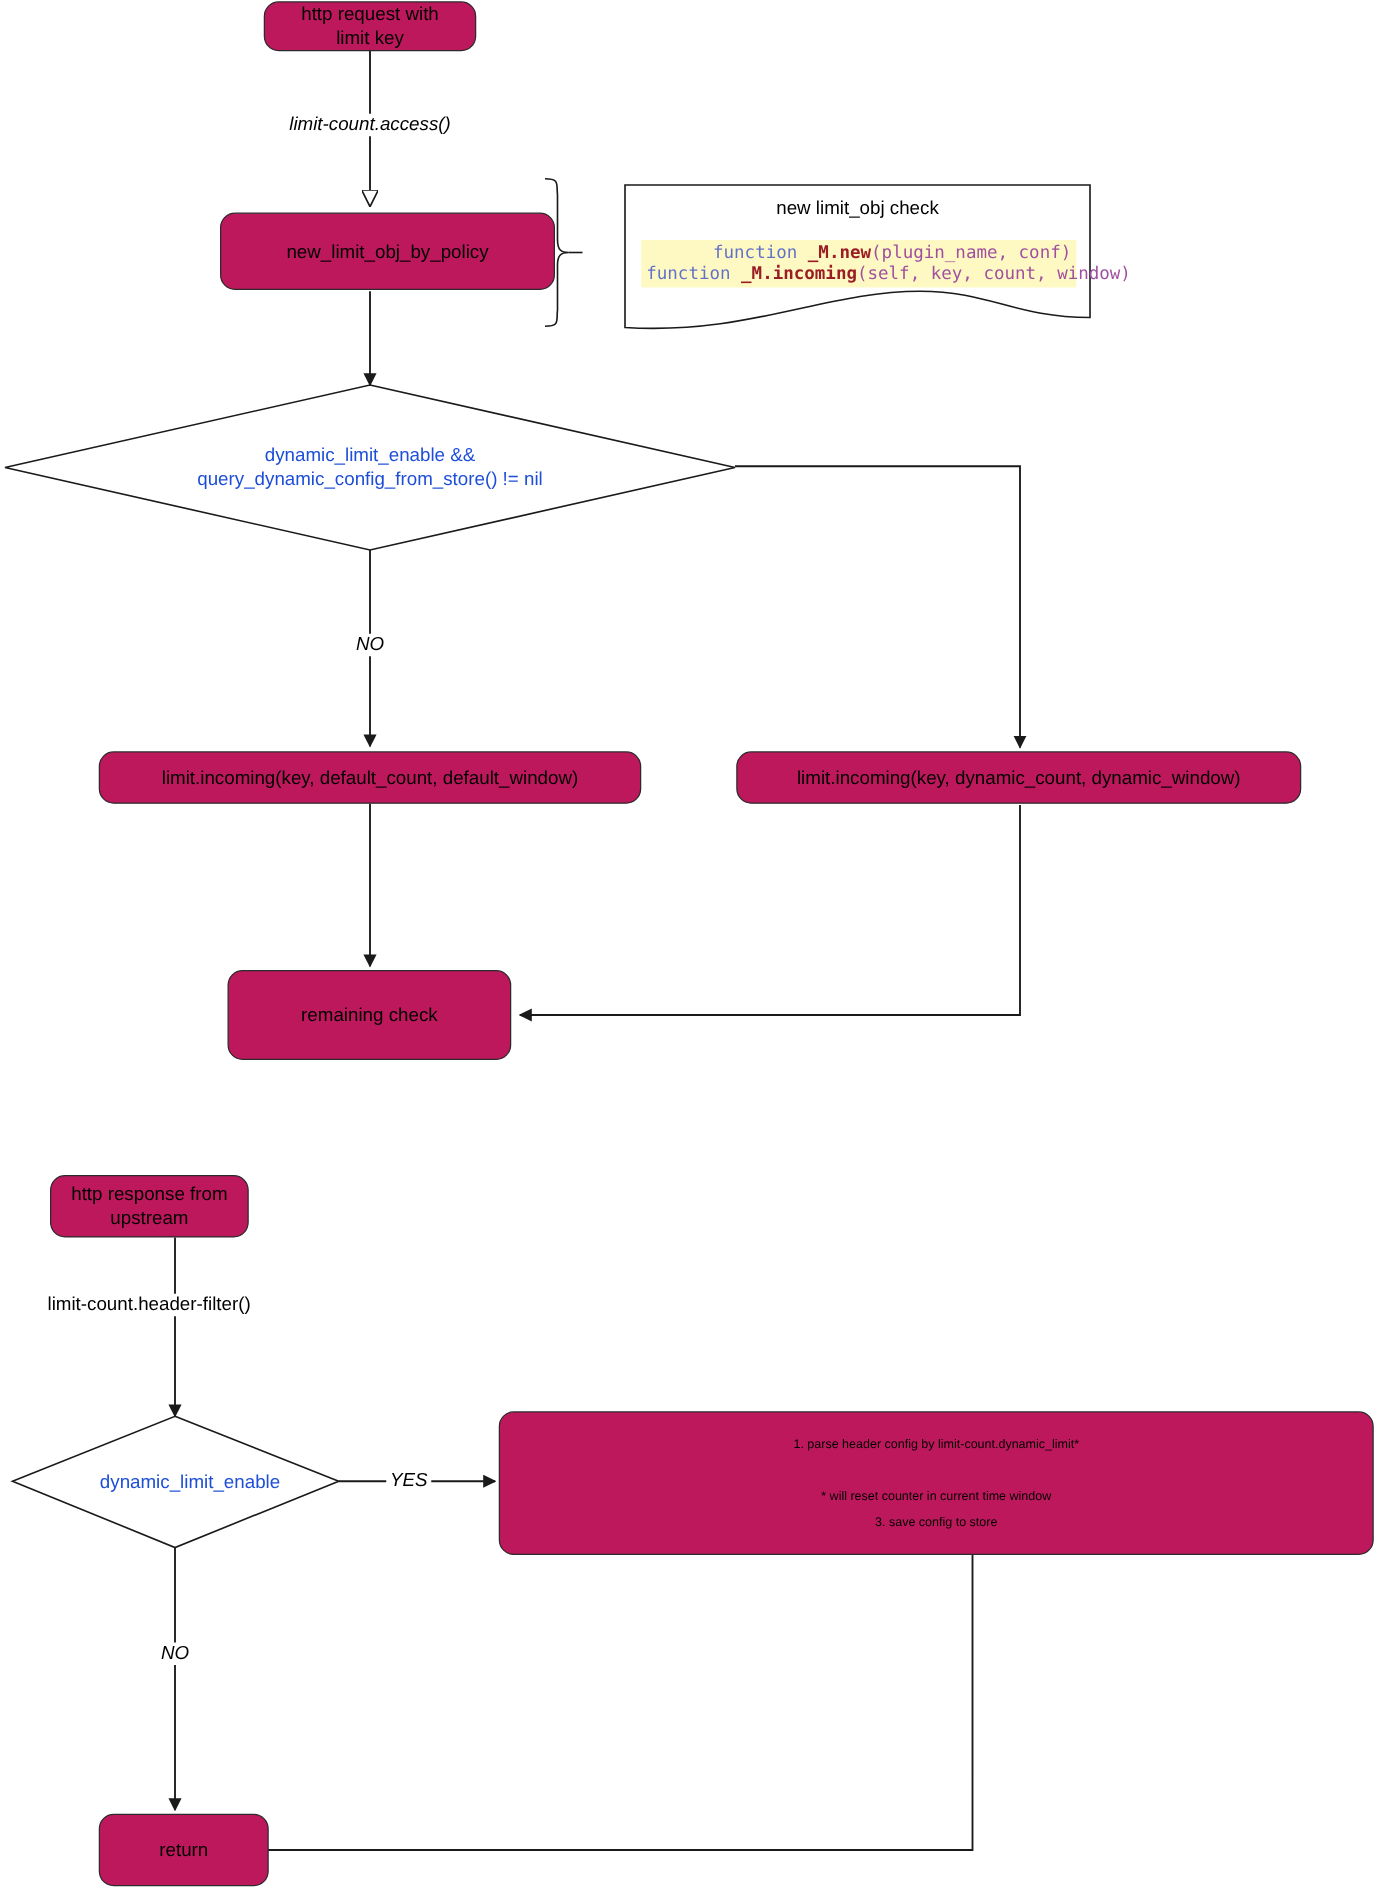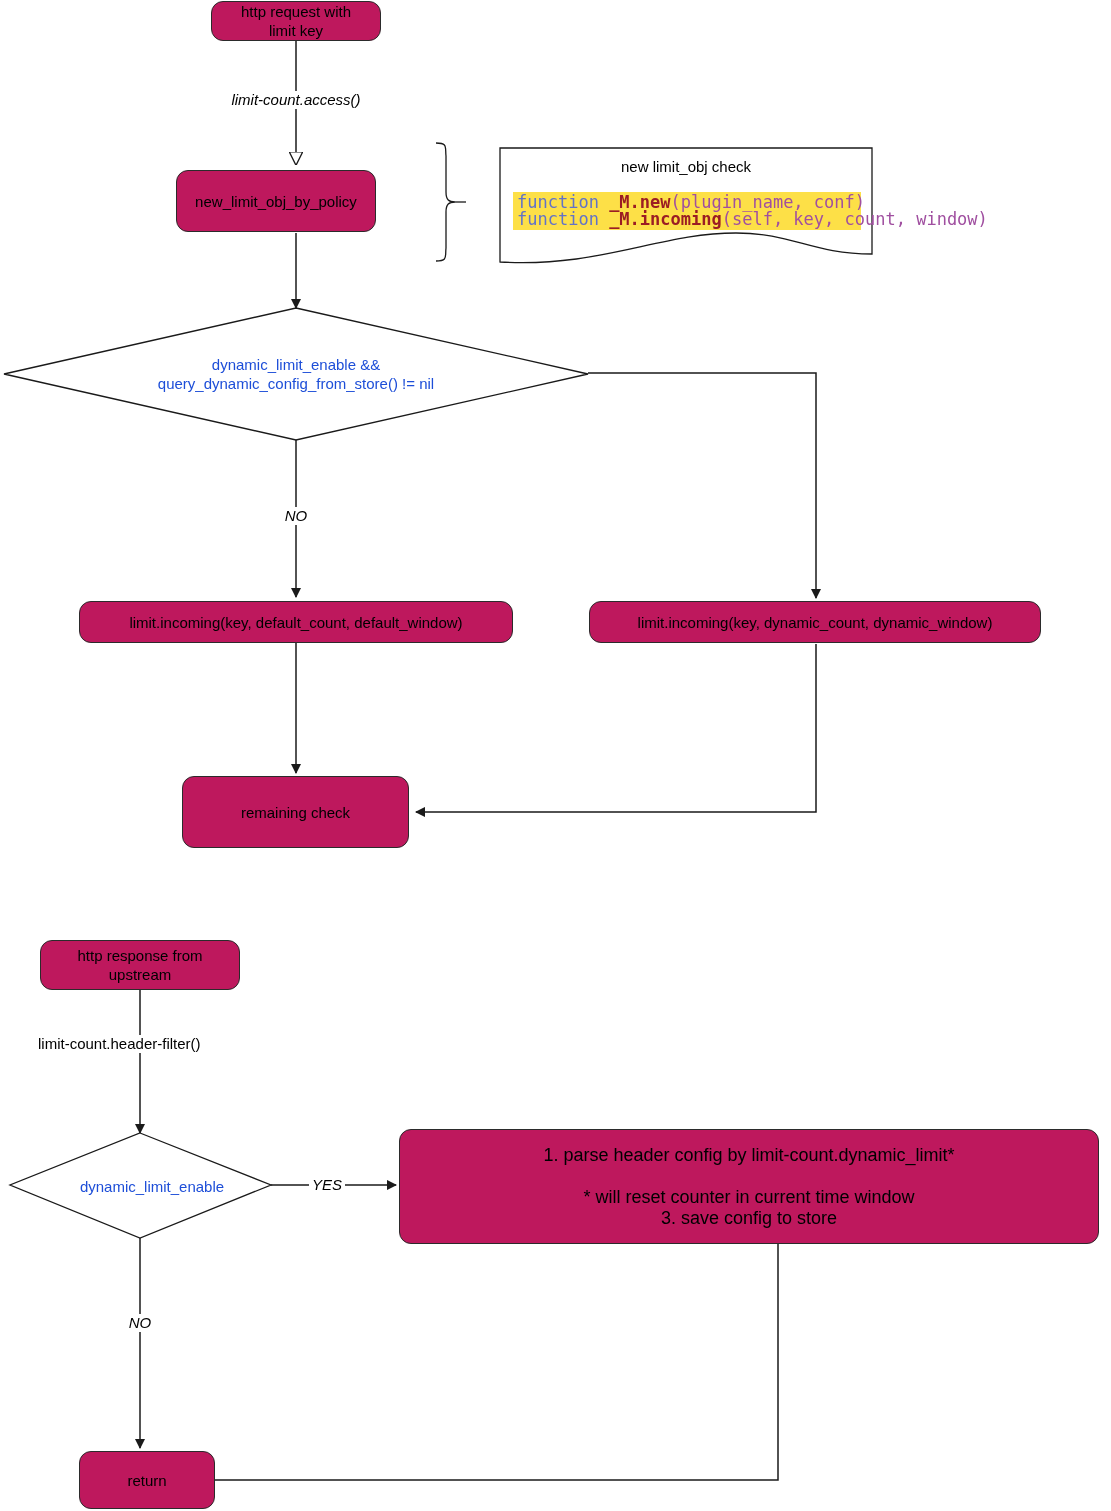--- a/index.html
+++ b/index.html
@@ -68,40 +68,40 @@
     width: 372px;
     text-align: center;
     font-size: 15px;
     color: #000000;
   }
   #note-code {
     position: absolute;
     left: 513px;
     top: 192px;
     width: 348px;
-    background: #fde047;
+    background: #fef9c3;
     font-family: "DejaVu Sans Mono", "Liberation Mono", monospace;
-    font-size: 17px;
+    font-size: 14px;
     line-height: 17px;
     text-align: right;
     white-space: pre;
     padding: 2px 4px;
     box-sizing: border-box;
   }
   .kw   { color: #6272c8; }
   .fn   { color: #9b1d24; font-weight: bold; }
   .par  { color: #a04fa0; }
 
   .proc-text {
     font-size: 15px;
     line-height: 19px;
     color: #000000;
   }
   .multiline {
-    font-size: 18px;
+    font-size: 10px;
     line-height: 21px;
     color: #000000;
   }
 </style>
 </head>
 <body>
 
 <div id="canvas">
 
   <svg class="layer" viewBox="0 0 1111 1511" xmlns="http://www.w3.org/2000/svg">
@@ -157,21 +157,21 @@
 
   <div class="node rounded" style="left:211px; top:1px; width:170px; height:40px;">
     <span class="proc-text">
       <span>http request with</span><br>
       <span>limit key</span>
     </span>
   </div>
 
   <div class="edge-label lbl-center" style="left:296px; top:91px;">limit-count.access()</div>
 
-  <div class="node rounded" style="left:176px; top:170px; width:200px; height:62px;">
+  <div class="node rounded" style="left:176px; top:170px; width:268px; height:62px;">
     <span class="proc-text">new_limit_obj_by_policy</span>
   </div>
 
   <div id="note-title">new limit_obj check</div>
 
   <div id="note-code"><span><span class="kw">function </span><span class="fn">_M.new</span><span class="par">(plugin_name, conf)</span></span>
 <span><span class="kw">function </span><span class="fn">_M.incoming</span><span class="par">(self, key, count, window)</span></span></div>
 
   <div class="diamond-label" style="left:296px; top:374px;">
     <span>dynamic_limit_enable &amp;&amp;</span><br>
@@ -185,21 +185,21 @@
   </div>
 
   <div class="node rounded" style="left:79px; top:601px; width:434px; height:42px;">
     <span class="proc-text">limit.incoming(key, default_count, default_window)</span>
   </div>
 
   <div class="node rounded" style="left:182px; top:776px; width:227px; height:72px;">
     <span class="proc-text">remaining check</span>
   </div>
 
-  <div class="node rounded" style="left:40px; top:940px; width:200px; height:50px;">
+  <div class="node rounded" style="left:40px; top:940px; width:159px; height:50px;">
     <span class="proc-text">
       <span>http response from</span><br>
       <span>upstream</span>
     </span>
   </div>
 
   <div class="edge-label" style="left:35px; top:1035px;">limit-count.header-filter()</div>
 
   <div class="diamond-label" style="left:152px; top:1186px;">dynamic_limit_enable</div>
 

